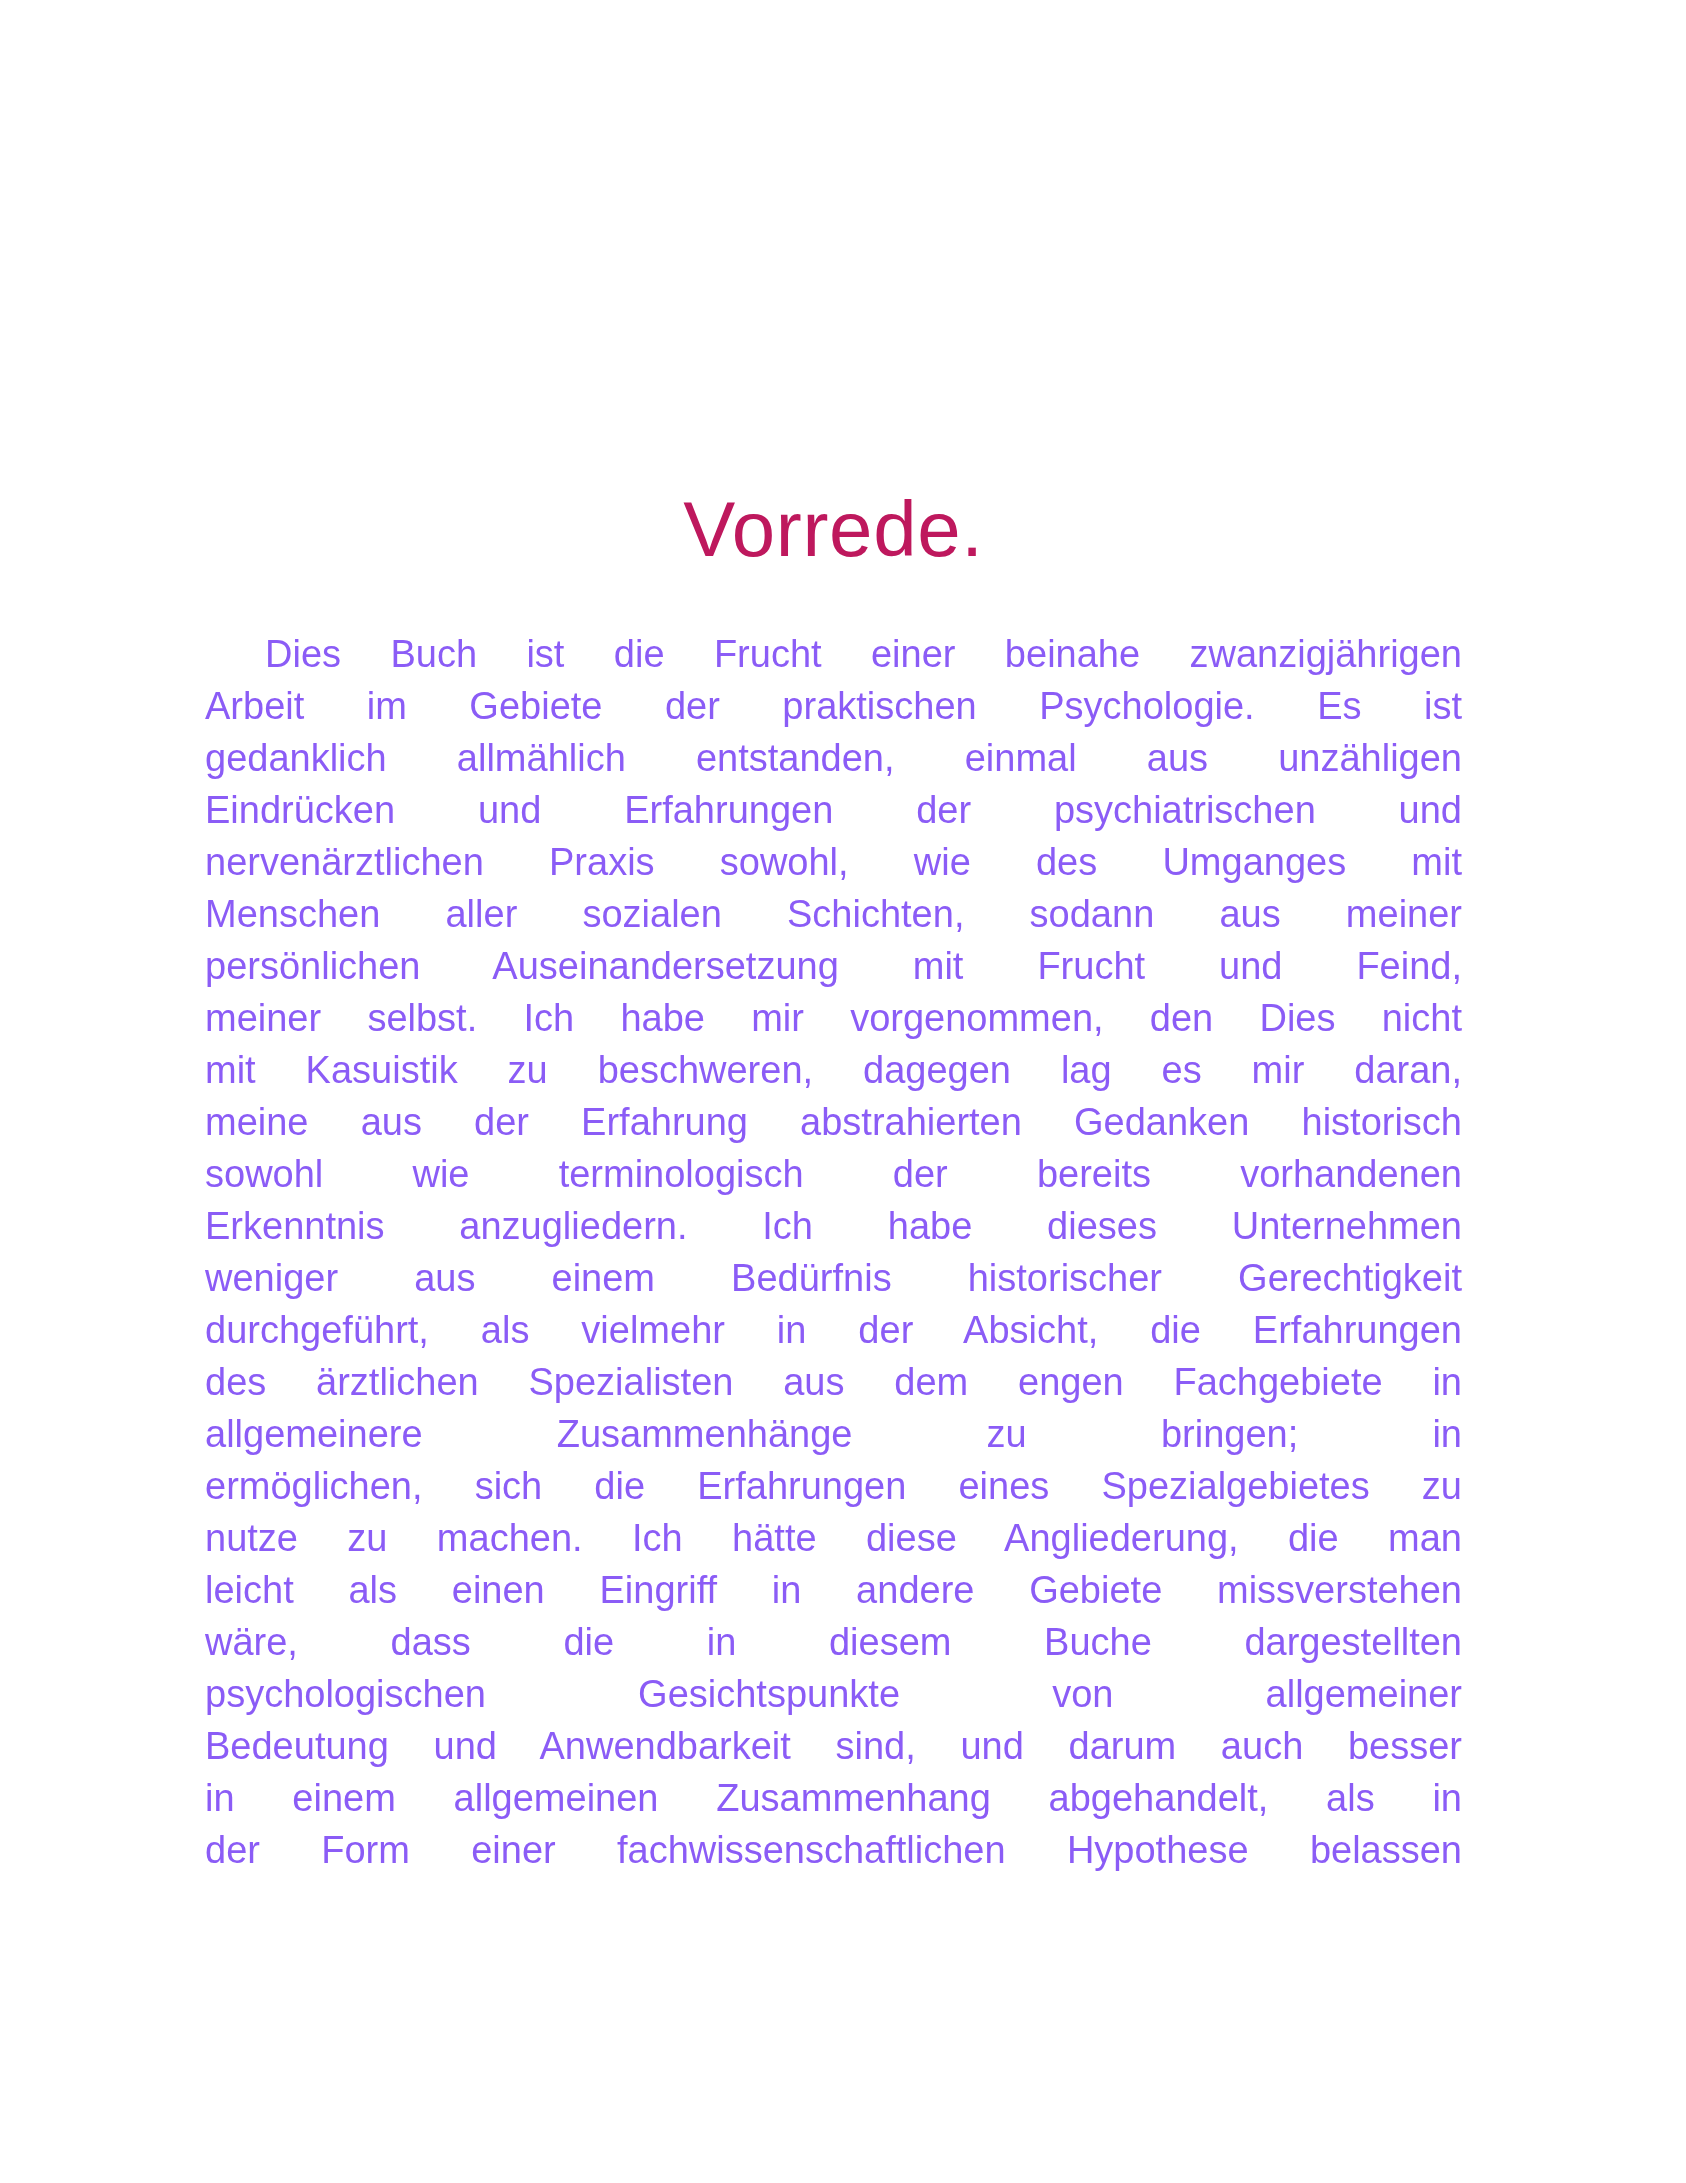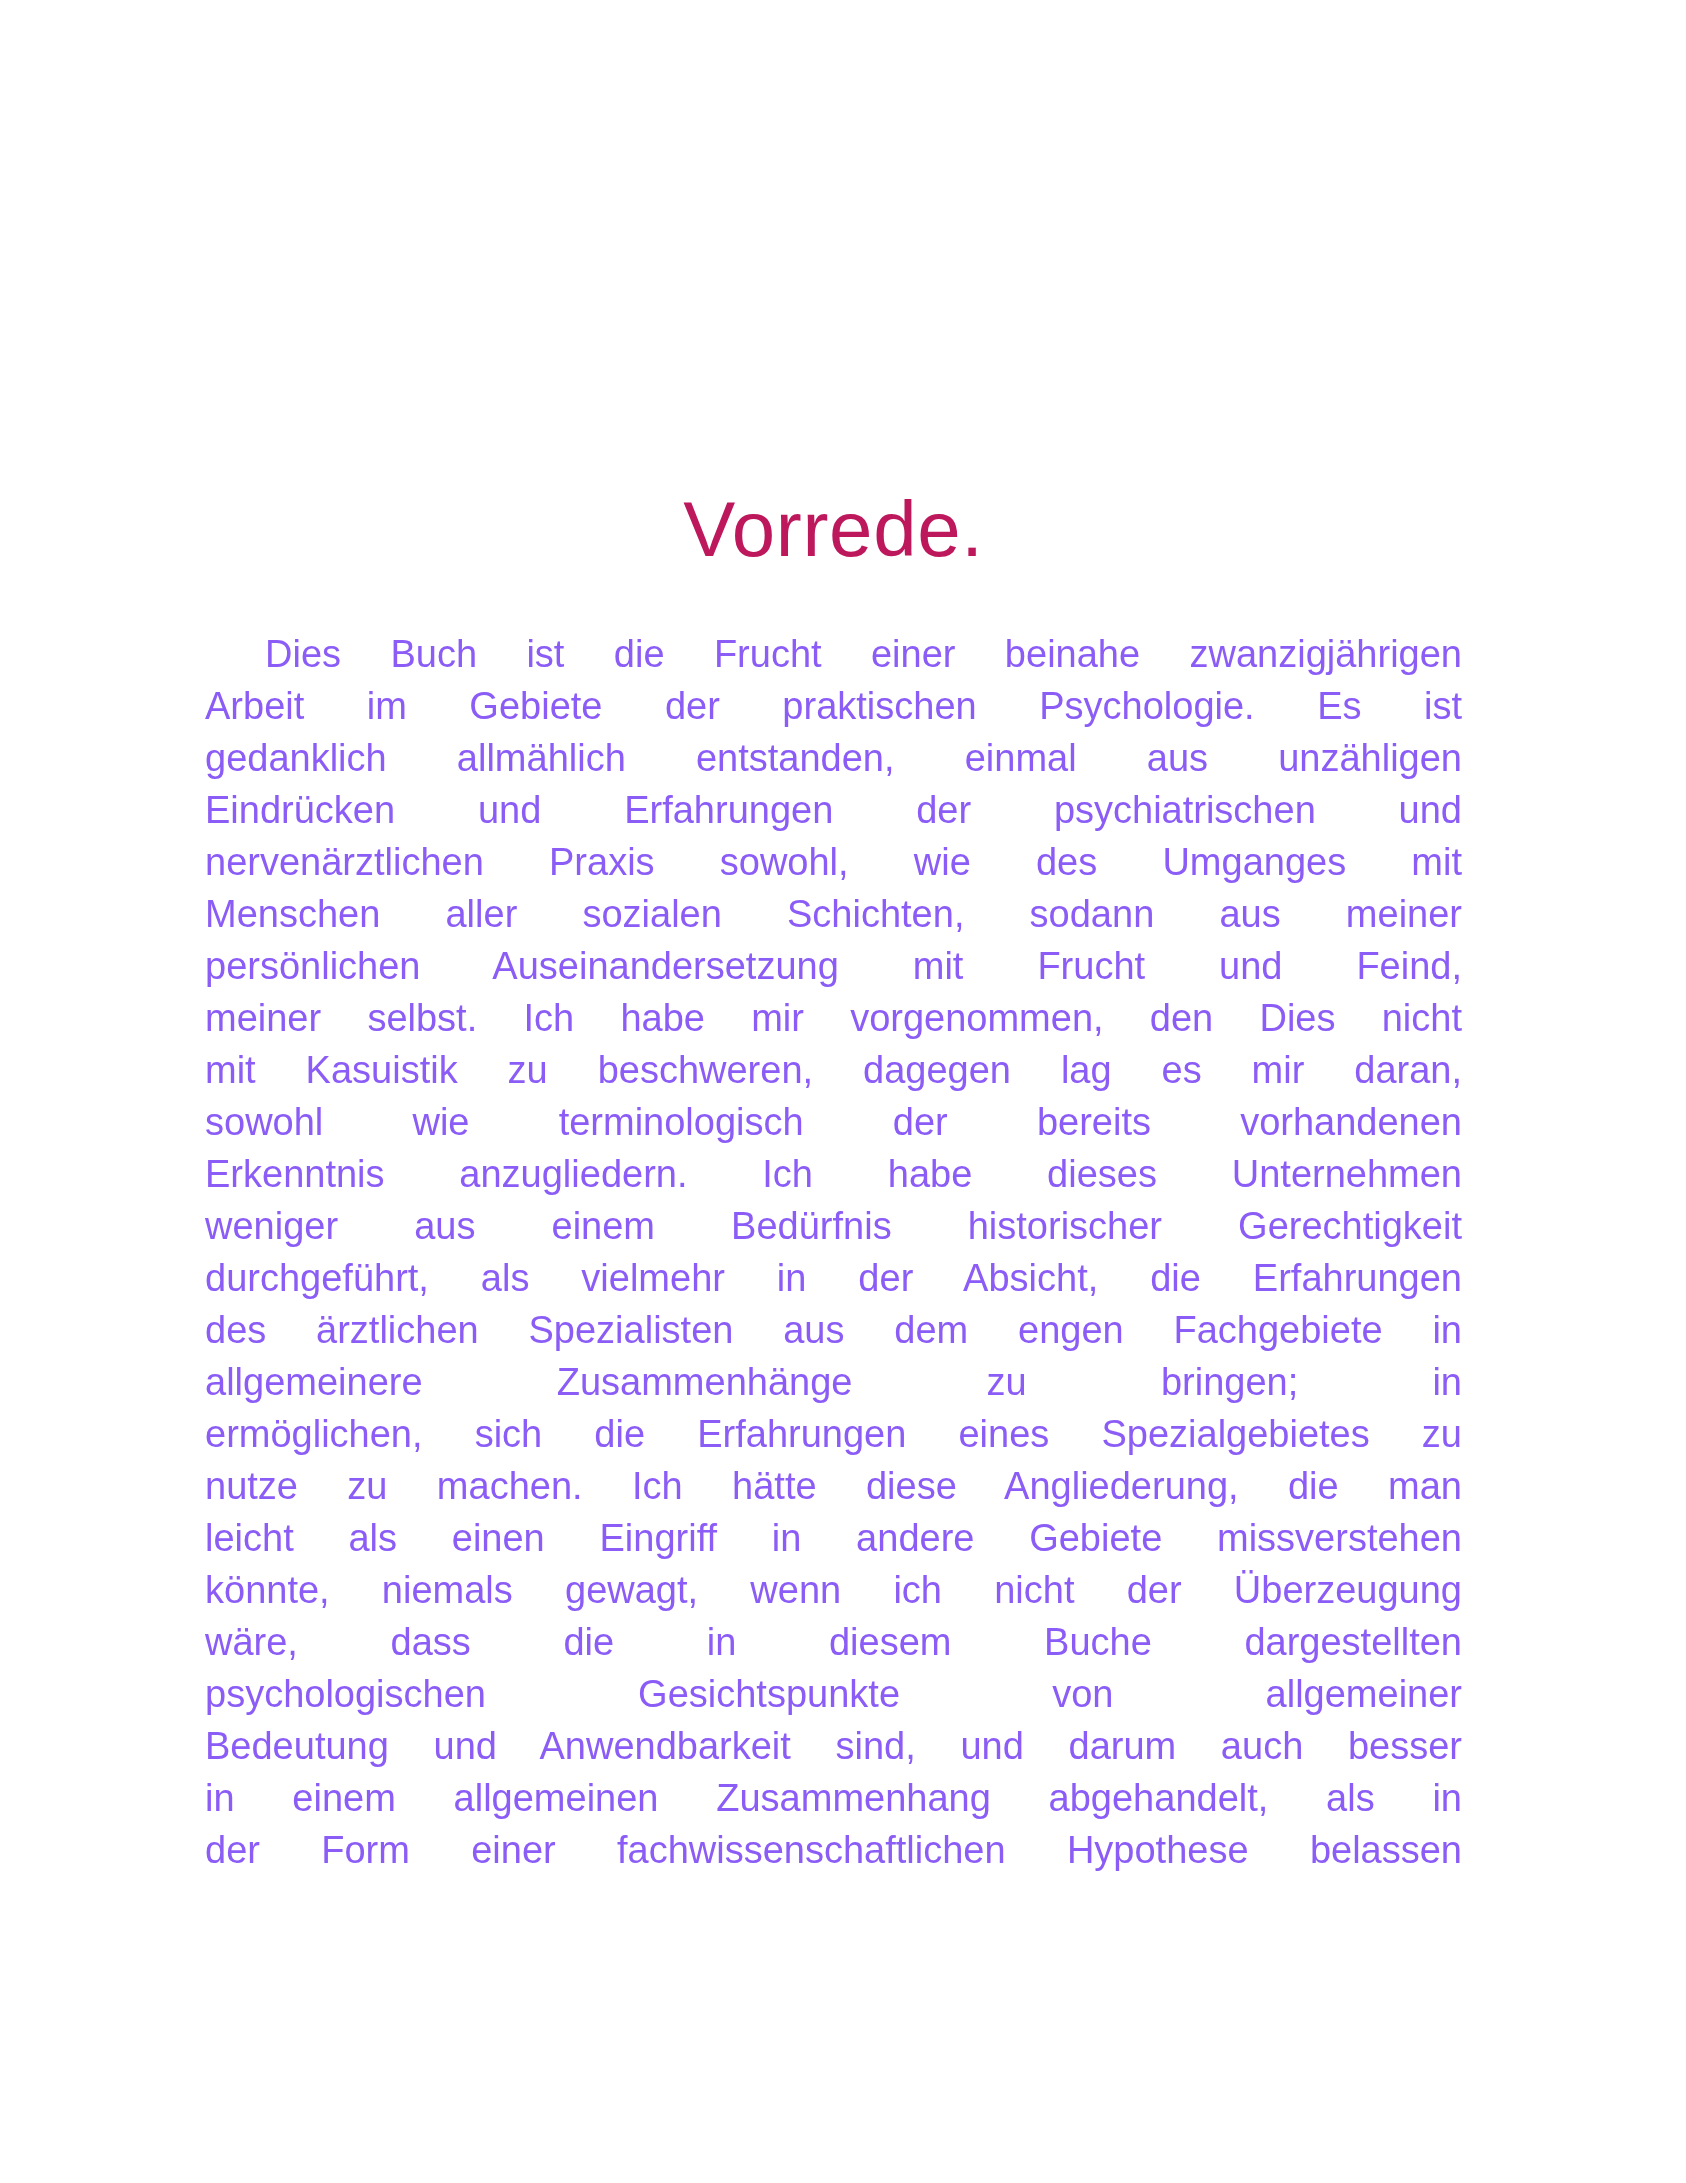--- a/index.html
+++ b/index.html
@@ -57,30 +57,30 @@
     <div class="paragraph">
         <div class="line">Dies Buch ist die Frucht einer beinahe zwanzigjährigen</div>
         <div class="line">Arbeit im Gebiete der praktischen Psychologie. Es ist</div>
         <div class="line">gedanklich allmählich entstanden, einmal aus unzähligen</div>
         <div class="line">Eindrücken und Erfahrungen der psychiatrischen und</div>
         <div class="line">nervenärztlichen Praxis sowohl, wie des Umganges mit</div>
         <div class="line">Menschen aller sozialen Schichten, sodann aus meiner</div>
         <div class="line">persönlichen Auseinandersetzung mit Frucht und Feind,</div>
         <div class="line">meiner selbst. Ich habe mir vorgenommen, den Dies nicht</div>
         <div class="line">mit Kasuistik zu beschweren, dagegen lag es mir daran,</div>
+        <div class="line">meine aus der Erfahrung abstrahierten Gedanken historisch</div>
         <div class="line">sowohl wie terminologisch der bereits vorhandenen</div>
         <div class="line">Erkenntnis anzugliedern. Ich habe dieses Unternehmen</div>
         <div class="line">weniger aus einem Bedürfnis historischer Gerechtigkeit</div>
         <div class="line">durchgeführt, als vielmehr in der Absicht, die Erfahrungen</div>
         <div class="line">des ärztlichen Spezialisten aus dem engen Fachgebiete in</div>
         <div class="line">allgemeinere Zusammenhänge zu bringen; in</div>
         <div class="line">ermöglichen, sich die Erfahrungen eines Spezialgebietes zu</div>
         <div class="line">nutze zu machen. Ich hätte diese Angliederung, die man</div>
         <div class="line">leicht als einen Eingriff in andere Gebiete missverstehen</div>
-        <div class="line">könnte, niemals gewagt, wenn ich nicht der Überzeugung</div>
         <div class="line">wäre, dass die in diesem Buche dargestellten</div>
         <div class="line">psychologischen Gesichtspunkte von allgemeiner</div>
         <div class="line">Bedeutung und Anwendbarkeit sind, und darum auch besser</div>
         <div class="line">in einem allgemeinen Zusammenhang abgehandelt, als in</div>
         <div class="line">der Form einer fachwissenschaftlichen Hypothese belassen</div>
       </div>
   </div>
 </div>
 
 

